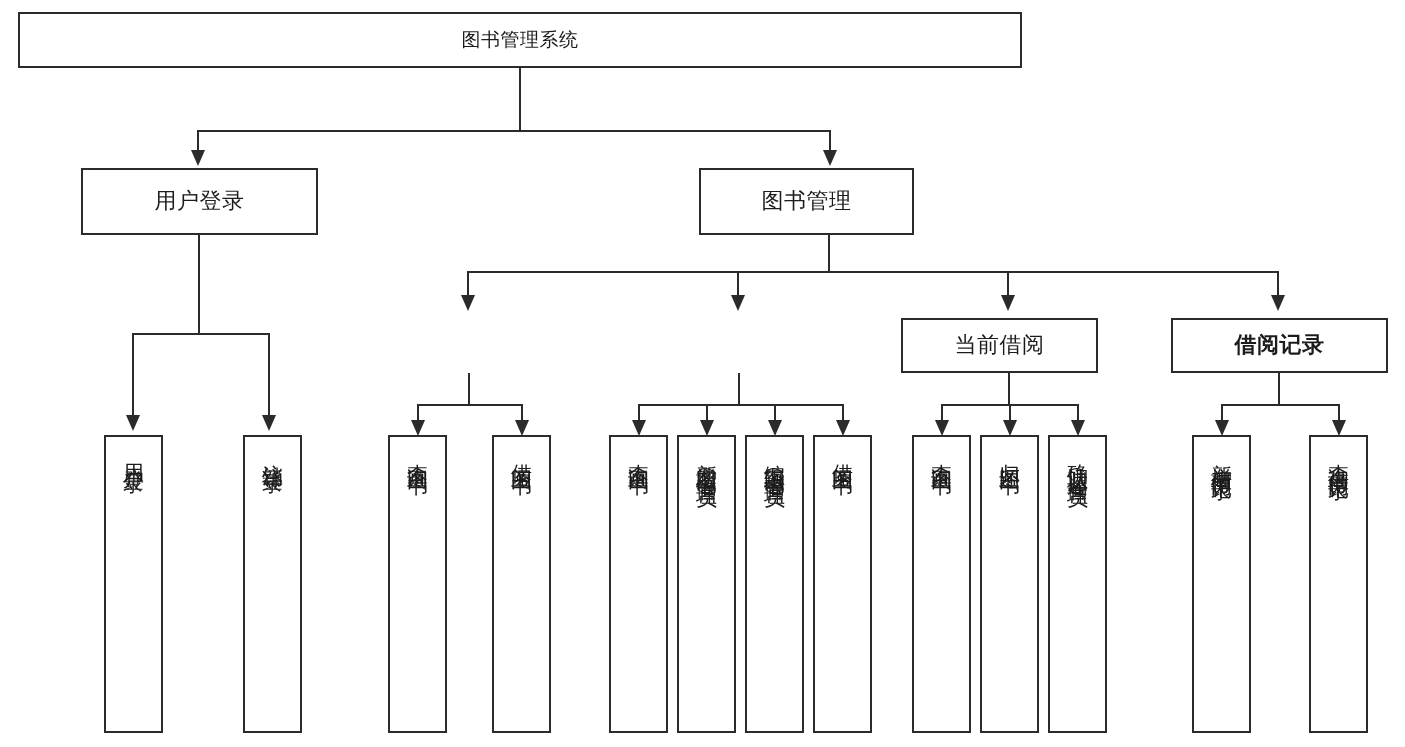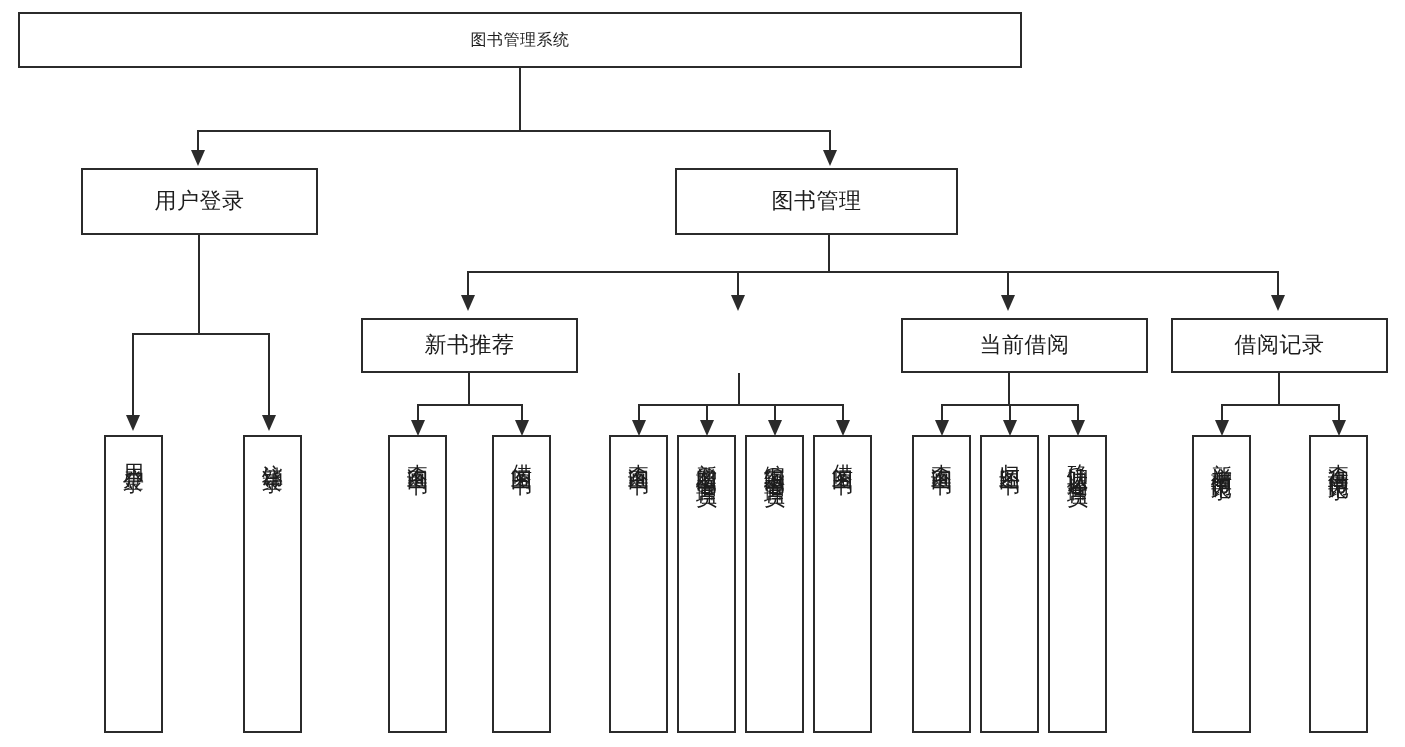--- a/index.html
+++ b/index.html
@@ -27,21 +27,21 @@
   }
   .node .lbl{
     display:block;
     color:#1c1c1c;
     line-height:1.12;
     letter-spacing:0.5px;
     white-space:nowrap;
   }
   
   .node.h .lbl{ font-size:22px; }
-  .node.root .lbl{ font-size:16px; }
+  .node.root .lbl{ font-size:19px; }
 
   
   .node.v{
     align-items:flex-start;
     justify-content:center;
     padding-top:10px;
   }
   .node.v .lbl{
     writing-mode:vertical-rl;
     text-orientation:upright;
@@ -96,21 +96,21 @@
   <div class="hline" style="left:197px;top:130px;width:634px;"></div>
 
   <div class="vline" style="left:197px;top:130px;height:22px;"></div>
   <div class="arrow" style="left:191px;top:150px;"></div>
   <div class="vline" style="left:829px;top:130px;height:22px;"></div>
   <div class="arrow" style="left:823px;top:150px;"></div>
 
   <div class="node h" style="left:81px;top:168px;width:237px;height:67px;">
     <span class="lbl">用户登录</span>
   </div>
-  <div class="node h" style="left:675px;top:168px;width:283px;height:67px;">
+  <div class="node h" style="left:699px;top:168px;width:215px;height:67px;">
     <span class="lbl">图书管理</span>
   </div>
 
   <div class="vline" style="left:198px;top:235px;height:100px;"></div>
   <div class="hline" style="left:132px;top:333px;width:136px;"></div>
   <div class="vline" style="left:132px;top:333px;height:84px;"></div>
   <div class="arrow" style="left:126px;top:415px;"></div>
   <div class="vline" style="left:268px;top:333px;height:84px;"></div>
   <div class="arrow" style="left:262px;top:415px;"></div>
 
@@ -118,27 +118,24 @@
   <div class="hline" style="left:467px;top:271px;width:812px;"></div>
   <div class="vline" style="left:467px;top:271px;height:26px;"></div>
   <div class="arrow" style="left:461px;top:295px;"></div>
   <div class="vline" style="left:737px;top:271px;height:26px;"></div>
   <div class="arrow" style="left:731px;top:295px;"></div>
   <div class="vline" style="left:1007px;top:271px;height:26px;"></div>
   <div class="arrow" style="left:1001px;top:295px;"></div>
   <div class="vline" style="left:1277px;top:271px;height:26px;"></div>
   <div class="arrow" style="left:1271px;top:295px;"></div>
 
-  <div class="node h" style="left:361px;top:318px;width:217px;height:55px;">
-    <span class="lbl">新书推荐</span>
-  </div>
-  <div class="node h" style="left:901px;top:318px;width:247px;height:55px;">
+  <div class="node h" style="left:901px;top:318px;width:197px;height:55px;">
     <span class="lbl">当前借阅</span>
   </div>
-  <div class="node h" style="left:1171px;top:318px;width:217px;height:55px;">
+  <div class="node h" style="left:1171px;top:318px;width:217px;height:55px;font-weight:bold;">
     <span class="lbl">借阅记录</span>
   </div>
 
   <div class="vline" style="left:468px;top:373px;height:33px;"></div>
   <div class="hline" style="left:417px;top:404px;width:104px;"></div>
   <div class="vline" style="left:417px;top:404px;height:18px;"></div>
   <div class="arrow" style="left:411px;top:420px;"></div>
   <div class="vline" style="left:521px;top:404px;height:18px;"></div>
   <div class="arrow" style="left:515px;top:420px;"></div>
 

